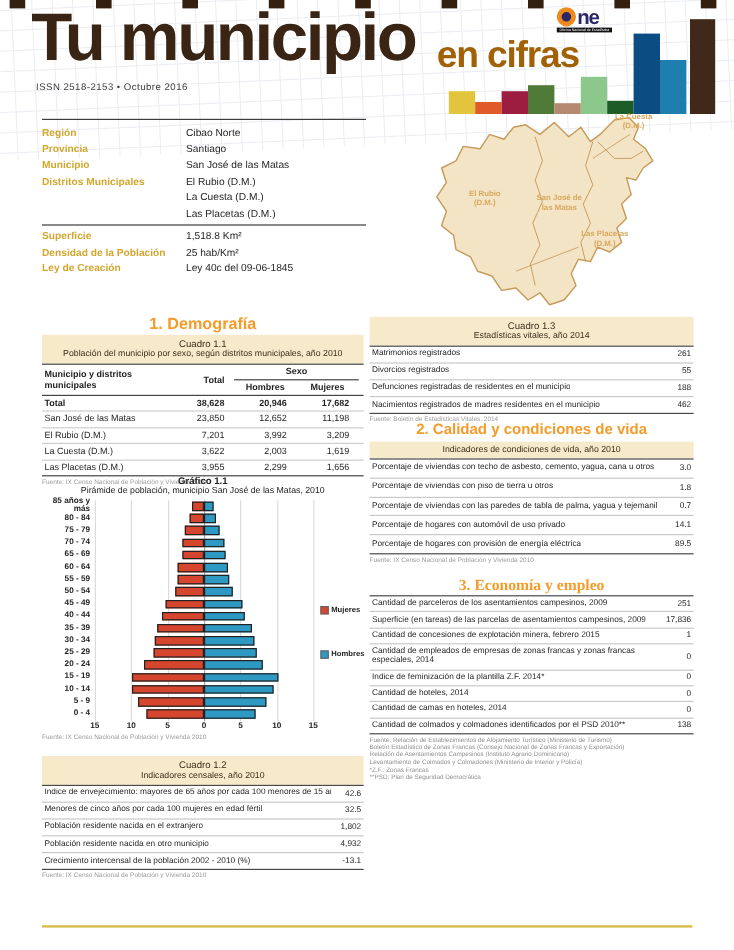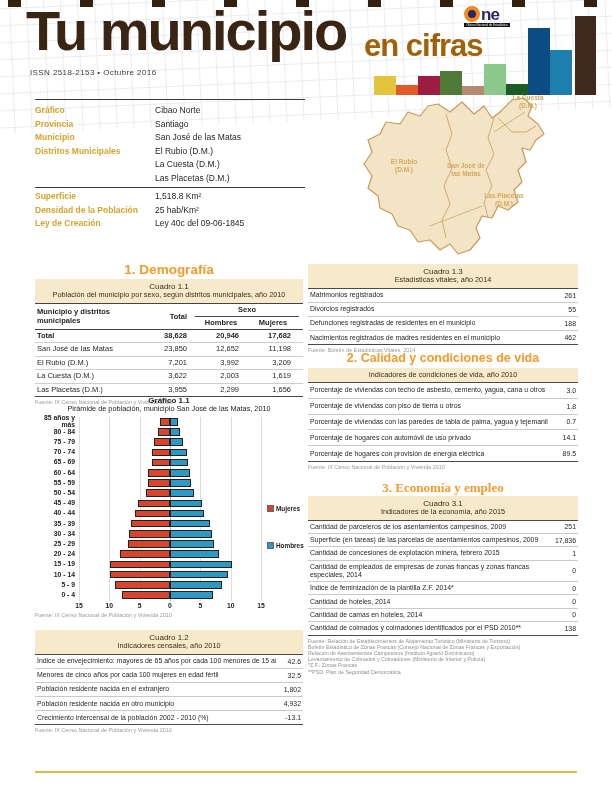--- a/index.html
+++ b/index.html
@@ -136,21 +136,21 @@
       <div class="deco-bar" style="background: rgb(181, 138, 113); height: 9px;"></div>
       <div class="deco-bar" style="background: rgb(140, 200, 140); height: 31px;"></div>
       <div class="deco-bar" style="background: rgb(28, 92, 38); height: 11px;"></div>
       <div class="deco-bar" style="background: rgb(11, 77, 130); height: 67px;"></div>
       <div class="deco-bar" style="background: rgb(30, 127, 174); height: 45px;"></div>
       <div class="deco-bar" style="background: rgb(64, 41, 26); height: 79px;"></div>
     </div>
 
   <div id="info">
       <div class="info-row">
-        <span class="info-label">Gráfico</span>
+        <span class="info-label">Región</span>
         <span class="info-value">Cibao Norte</span>
       </div>
       <div class="info-row">
         <span class="info-label">Provincia</span>
         <span class="info-value">Santiago</span>
       </div>
       <div class="info-row">
         <span class="info-label">Municipio</span>
         <span class="info-value">San José de las Matas</span>
       </div>
@@ -499,24 +499,20 @@
           <span class="llbl">Porcentaje de hogares con provisión de energía eléctrica</span>
           <span class="lval">89.5</span>
         </div>
       </div>
     <div class="src">Fuente: IX Censo Nacional de Población y Vivienda 2010</div>
   </div>
 
   <div id="sec3" class="sec-head">3. Economía y empleo</div>
 
   <div id="c31" class="cuadro">
-    <div class="cuadro-head">
-      <div class="cuadro-label">Cuadro 3.1</div>
-      <div class="cuadro-title">Indicadores de la economía, año 2015</div>
-    </div>
     <div class="ltable" id="c31-table">
         <div class="lrow">
           <span class="llbl">Cantidad de parceleros de los asentamientos campesinos, 2009</span>
           <span class="lval">251</span>
         </div>
         <div class="lrow">
           <span class="llbl">Superficie (en tareas) de las parcelas de asentamientos campesinos, 2009</span>
           <span class="lval">17,836</span>
         </div>
         <div class="lrow">

